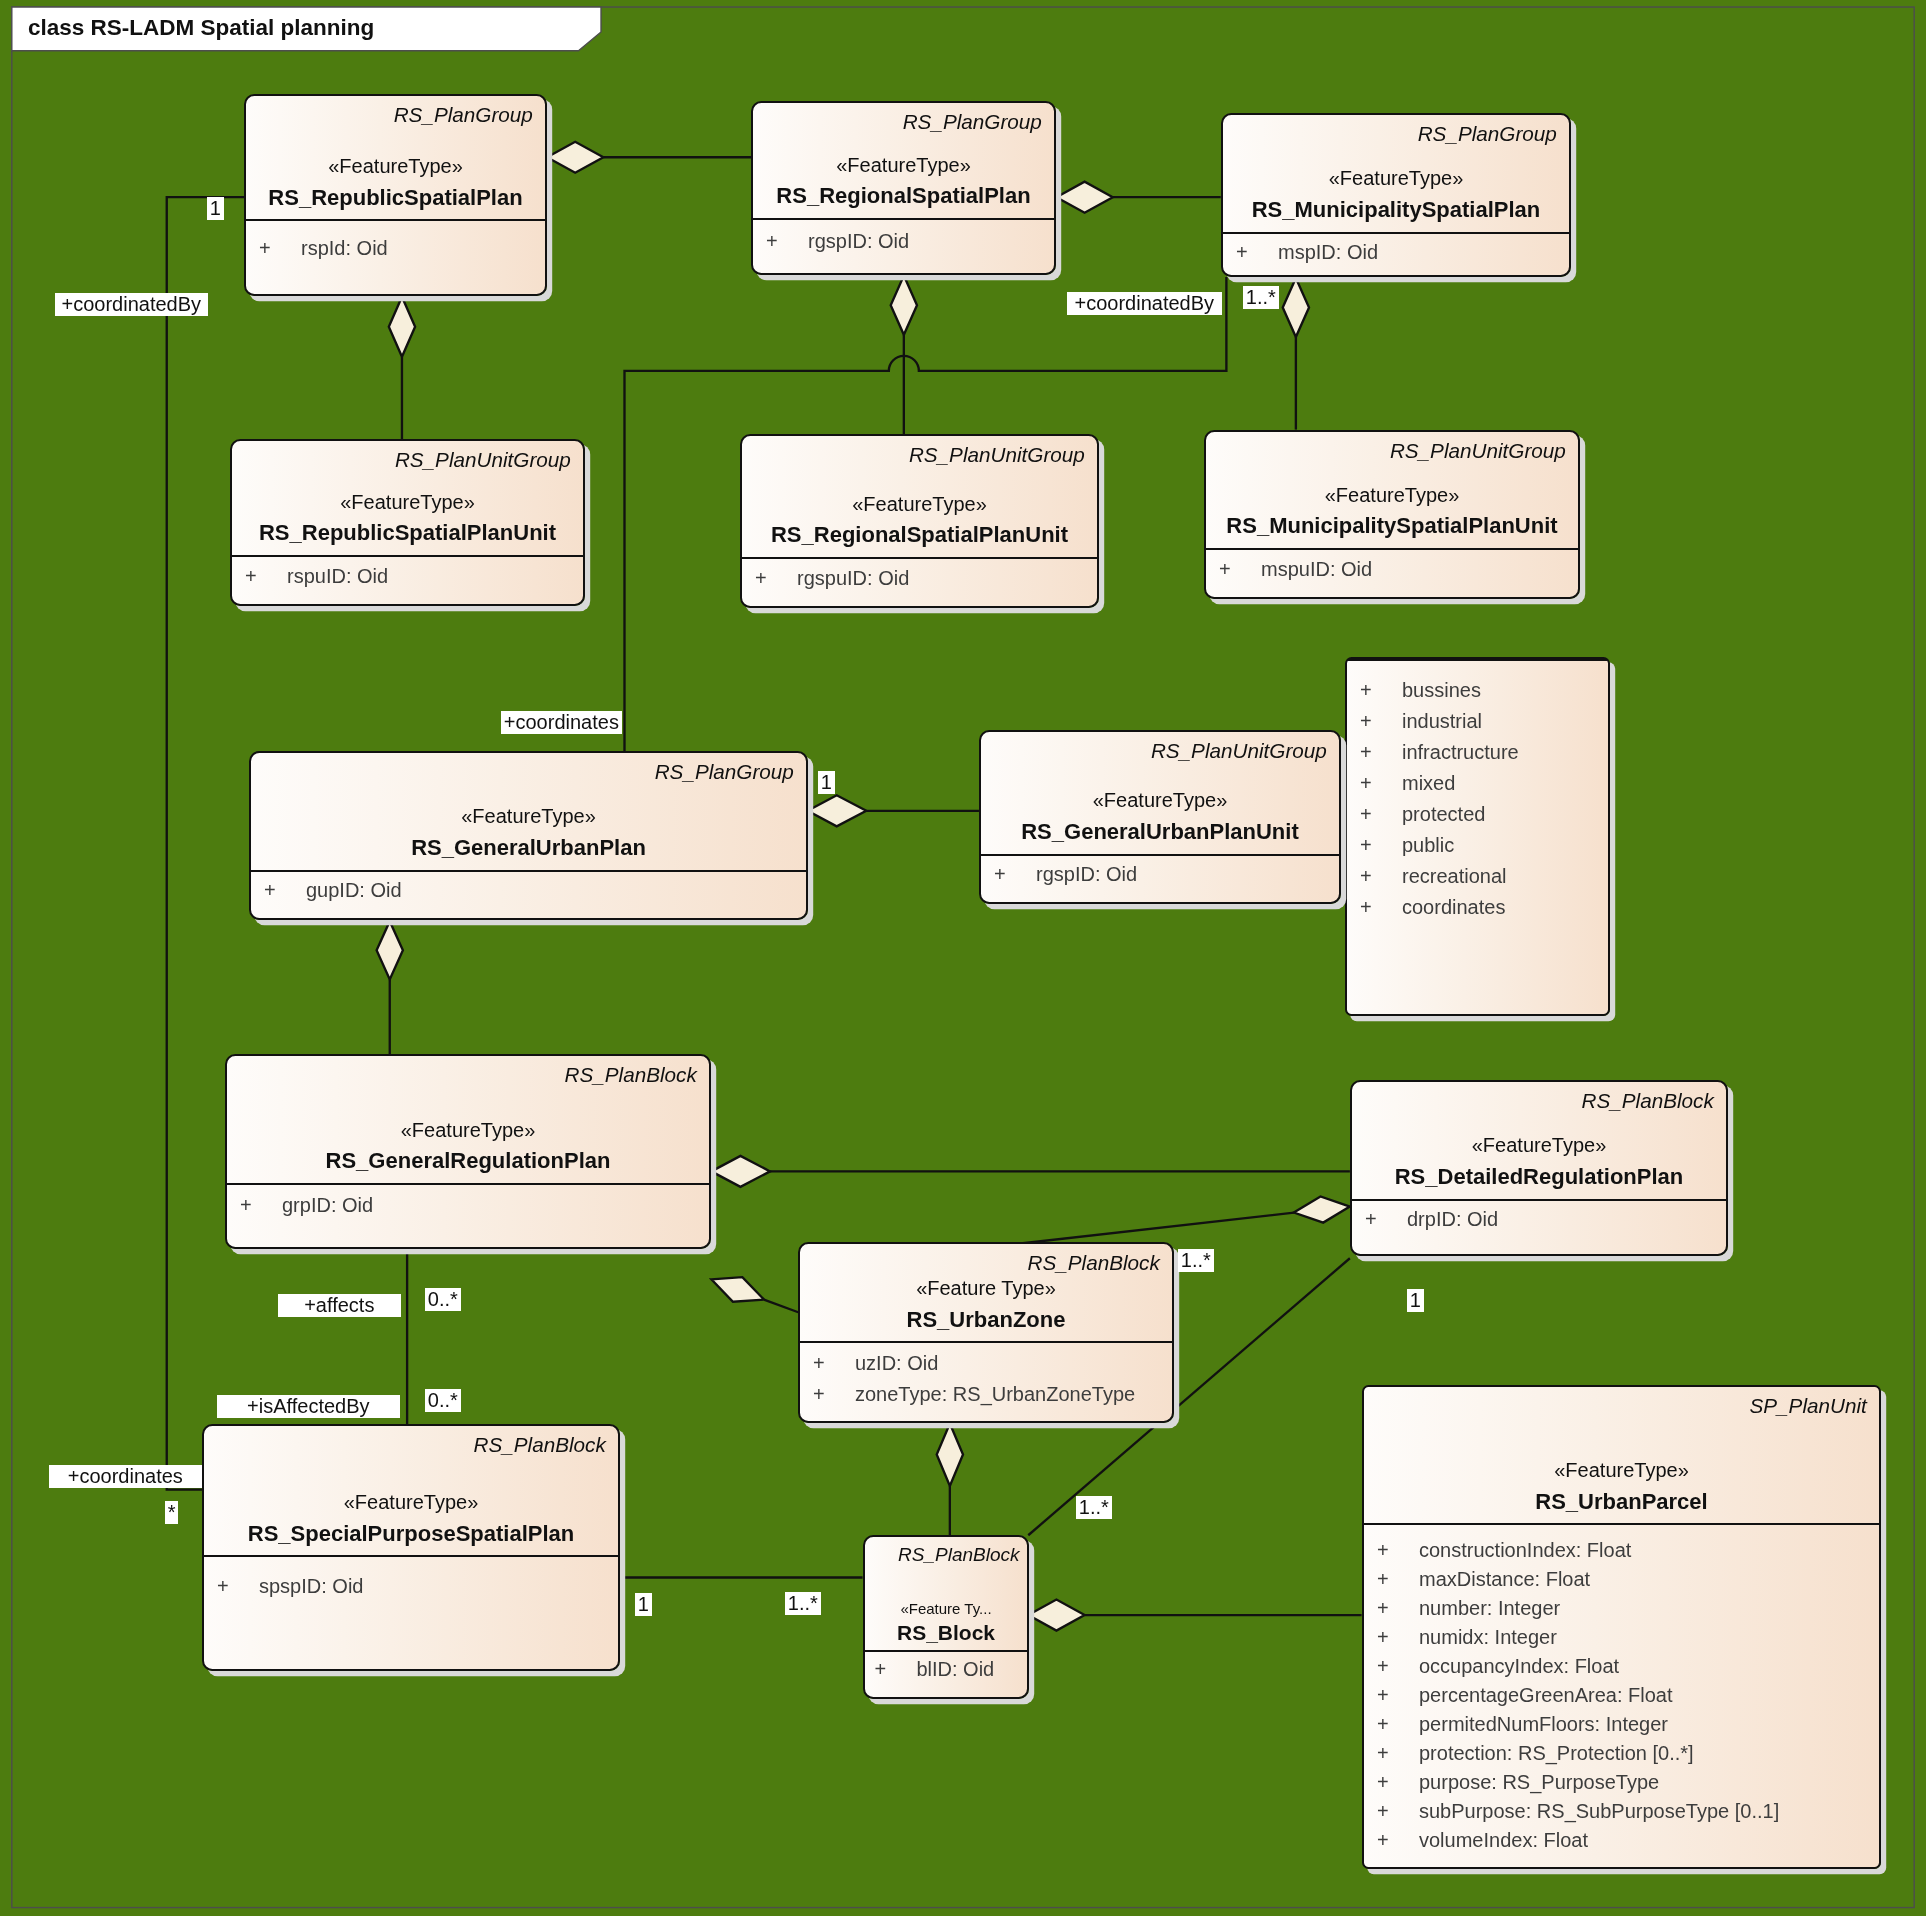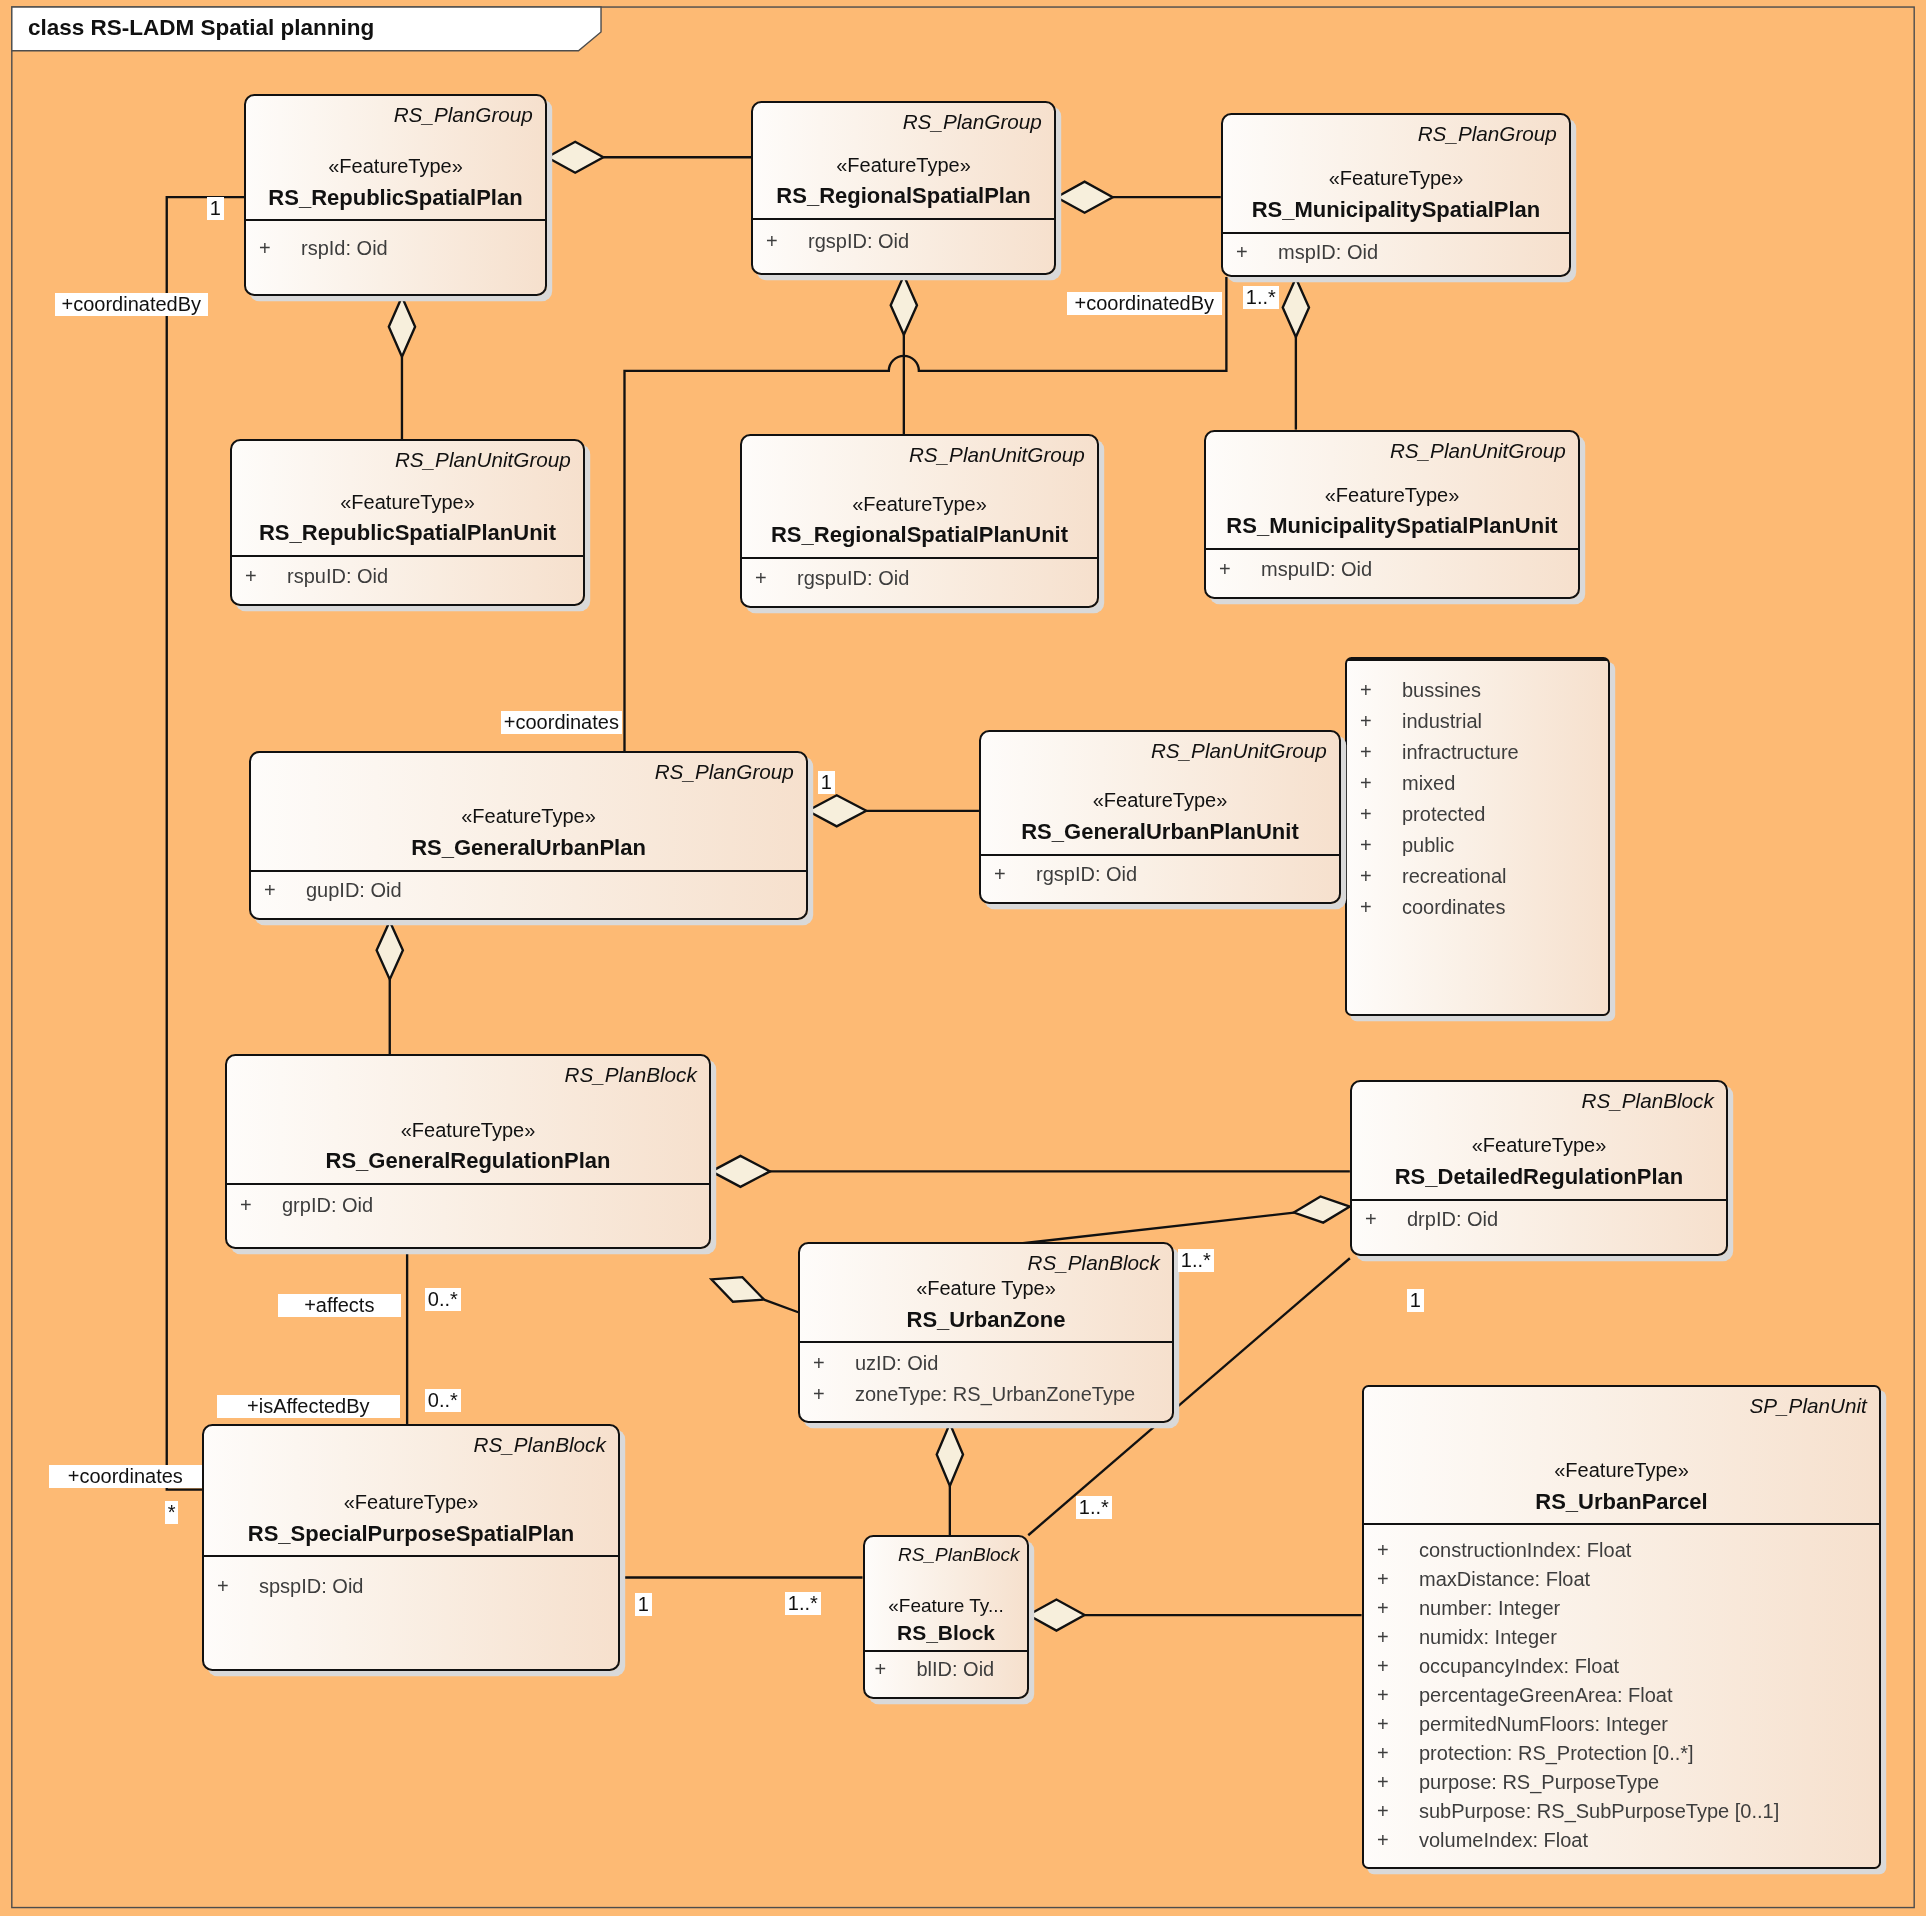--- a/index.html
+++ b/index.html
@@ -1,16 +1,16 @@
 <!DOCTYPE html>
 <html style="font-size:7.5px"><head>
 <meta charset="utf-8">
 <style>
   html,body{margin:0;padding:0;background:#fff;}
-  #canvas{position:relative;width:1926px;height:1916px;background:#fdba74;
+  #canvas{position:relative;width:1926px;height:1916px;background:#4d7c0f;
           font-family:"Liberation Sans",sans-serif;color:#111;}
   svg.layer{position:absolute;left:0;top:0;width:100%;height:100%;}
   .uml-box{position:absolute;box-sizing:border-box;border:2.3px solid #111;border-radius:10.3px;
            background:linear-gradient(90deg,#fefcfa 0%,#faf0e6 45%,#f6e0cd 100%);
            box-shadow:5.2px 5.2px 0 #d9d9d9;display:flex;flex-direction:column;}
   .box-head{display:flex;flex-direction:column;flex:0 0 auto;}
   .box-tab{align-self:flex-end;font-style:italic;font-size:20.7px;margin:6.6px 12.2px 0 0;color:#111;}
   .spacer1{flex:1;}
   .spacer2{flex:0 0 8.5px;}
   .box-stereo{text-align:center;font-size:20px;margin-top:2.8px;}
@@ -338,21 +338,21 @@
           <span class="plus">+</span>
           <span class="attr-text">spspID: Oid</span>
         </div>
       </div>
   </div>
 
   <div class="uml-box" style="left:863px;top:1535px;width:166px;height:164px;">
     <div class="box-head" style="flex:1;">
       <div class="box-tab" style="font-size:19px;margin-right:7.5px;">RS_PlanBlock</div>
       <div class="spacer1"></div>
-      <div class="box-stereo" style="font-size:19px;">«Feature Ty...</div>
+      <div class="box-stereo" style="font-size:15px;">«Feature Ty...</div>
       <div class="box-name" style="font-size:21px;margin-top:3.8px;">RS_Block</div>
       <div class="spacer2" style="flex:0 0 4.7px;"></div>
     </div>
     <div class="box-sep"></div>
     <div class="box-attrs" style="flex:0 0 38px;padding-top:2.8px;padding-left:9.4px;">
         <div class="attr-row">
           <span class="plus">+</span>
           <span class="attr-text">blID: Oid</span>
         </div>
       </div>

